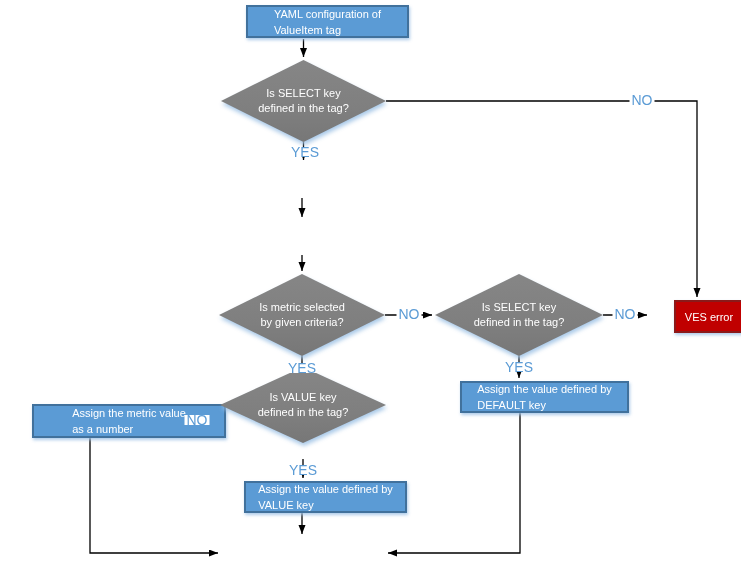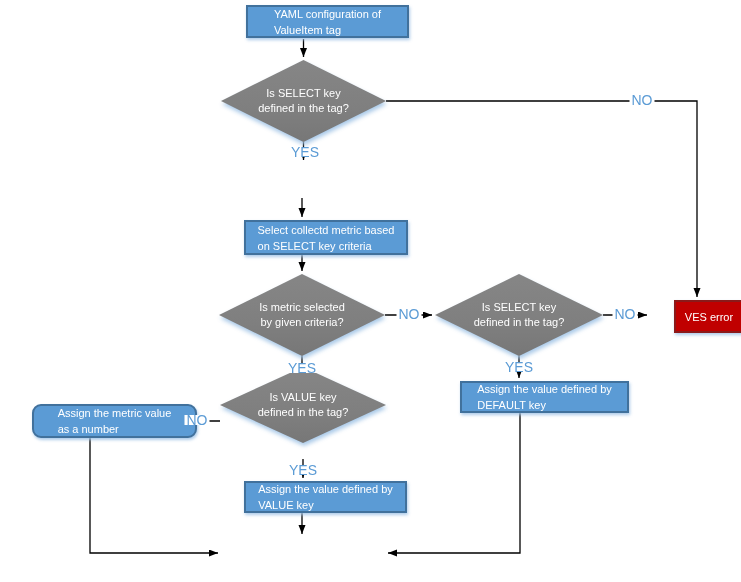--- a/index.html
+++ b/index.html
@@ -65,27 +65,25 @@
       <path d="M303 459 L303 478" marker-end="url(#arrow)"></path>
       <path d="M302 513 L302 534" marker-end="url(#arrow)"></path>
       <path d="M90 438 L90 553 L218 553" marker-end="url(#arrow)"></path>
     </g>
   </svg>
 
   <div class="node process" style="left:222px;top:5px;width:163px;height:33px;">YAML configuration of
 ValueItem tag</div>
 
 
-  <div class="node process" style="left:220px;top:220px;width:164px;height:35px;">Select collectd metric based
-on SELECT key criteria</div>
 
   <div class="node process" style="left:436px;top:381px;width:169px;height:32px;">Assign the value defined by
 DEFAULT key</div>
 
-  <div class="node process" style="left:8px;top:404px;width:165px;height:34px;border-radius:9px;">Assign the metric value
+  <div class="node process" style="left:8px;top:404px;width:194px;height:34px;">Assign the metric value
 as a number</div>
 
   <div class="node process" style="left:220px;top:481px;width:163px;height:32px;">Assign the value defined by
 VALUE key</div>
 
 
   <div class="node error" style="left:650px;top:300px;width:70px;height:33px;">VES error</div>
 
   <div class="diamond-wrap" style="left:221px;top:60px;width:165px;height:82px;">
     <div class="diamond">Is SELECT key

